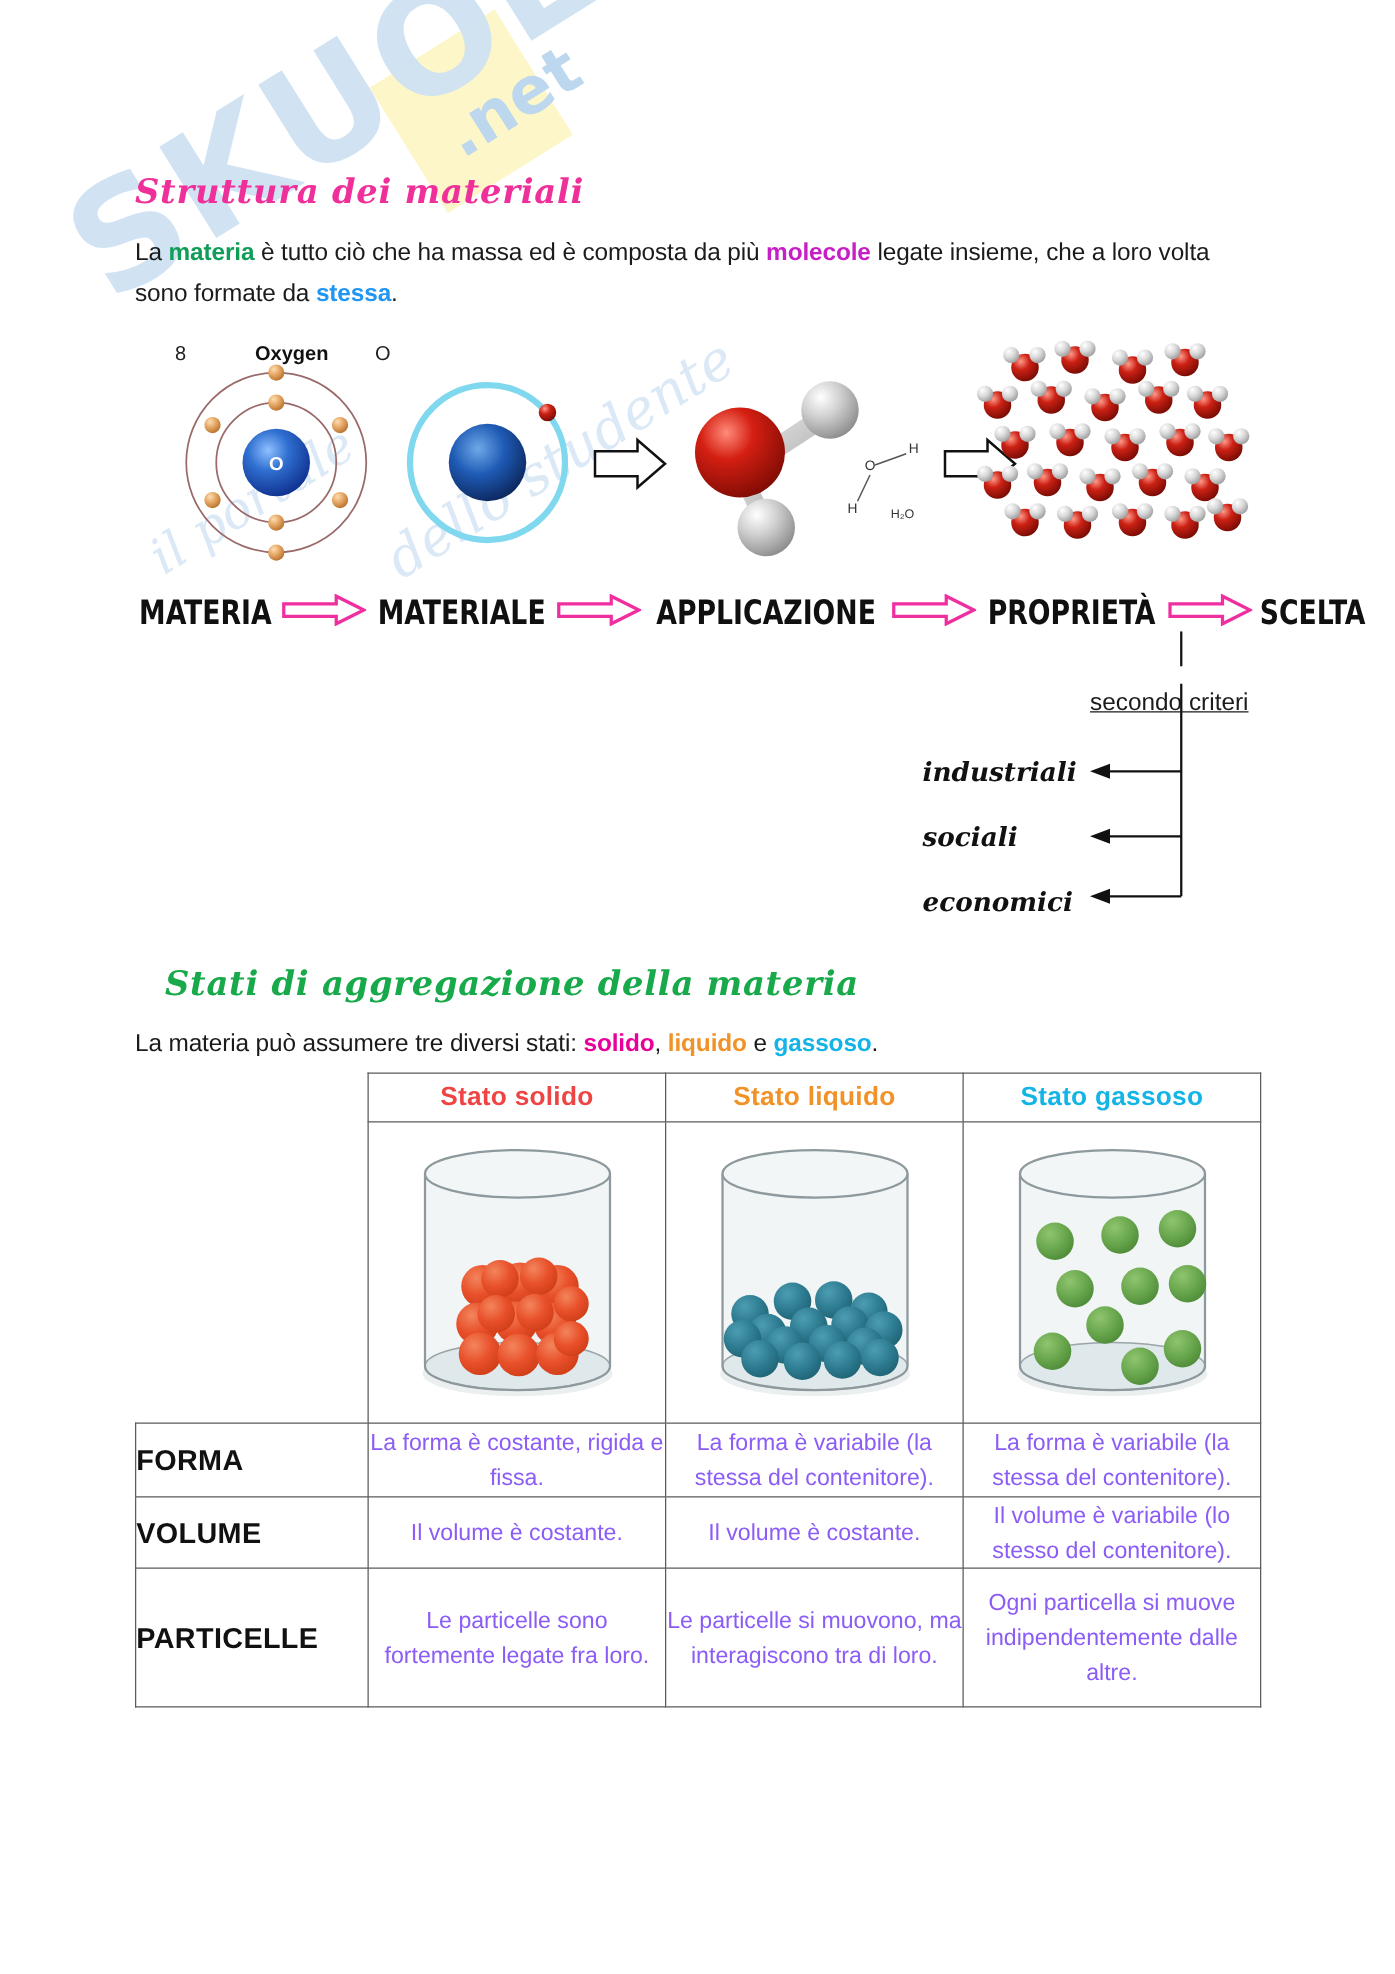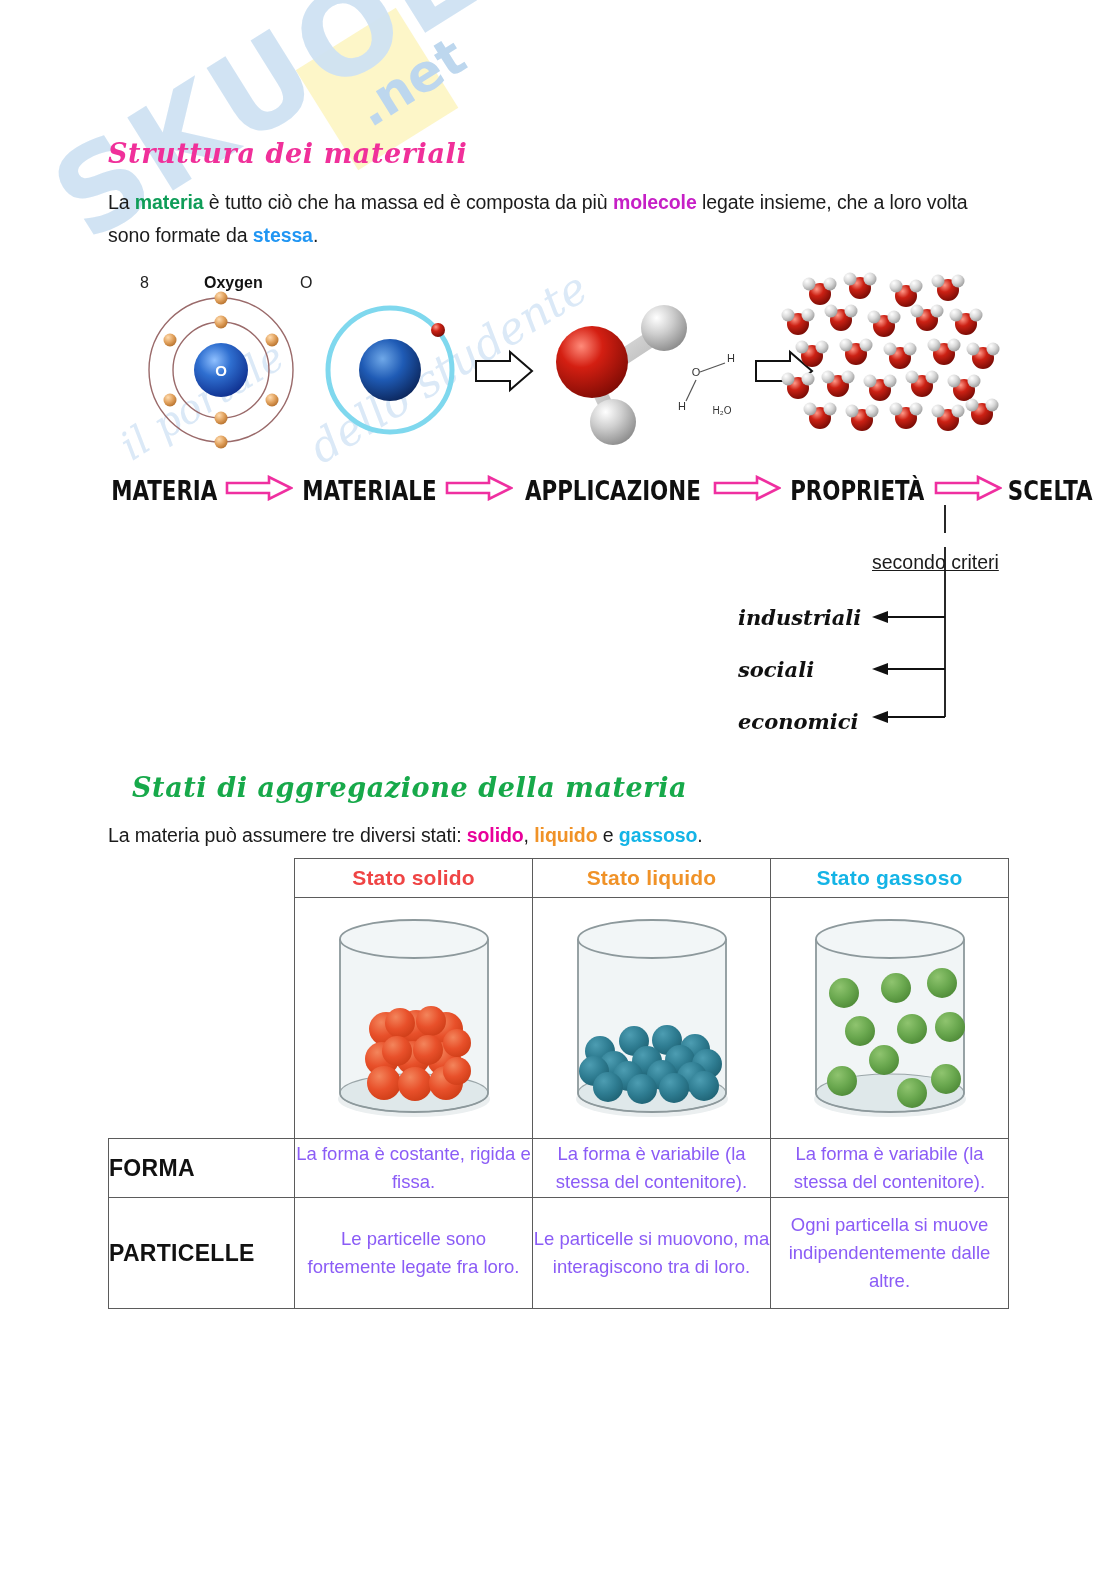--- a/index.html
+++ b/index.html
@@ -589,20 +589,26 @@
           </td>
         </tr>
 
         <tr class="r-forma">
           <td class="row-label">FORMA</td>
           <td class="cell-text">La forma è costante, rigida e fissa.</td>
           <td class="cell-text">La forma è variabile (la stessa del contenitore).</td>
           <td class="cell-text">La forma è variabile (la stessa del contenitore).</td>
         </tr>
 
+        <tr class="r-volume">
+          <td class="row-label">VOLUME</td>
+          <td class="cell-text">Il volume è costante.</td>
+          <td class="cell-text">Il volume è costante.</td>
+          <td class="cell-text">Il volume è variabile (lo stesso del contenitore).</td>
+        </tr>
 
         <tr class="r-part">
           <td class="row-label">PARTICELLE</td>
           <td class="cell-text">Le particelle sono fortemente legate fra loro.</td>
           <td class="cell-text">Le particelle si muovono, ma interagiscono tra di loro.</td>
           <td class="cell-text">Ogni particella si muove indipendentemente dalle altre.</td>
         </tr>
       </tbody>
     </table>
 

